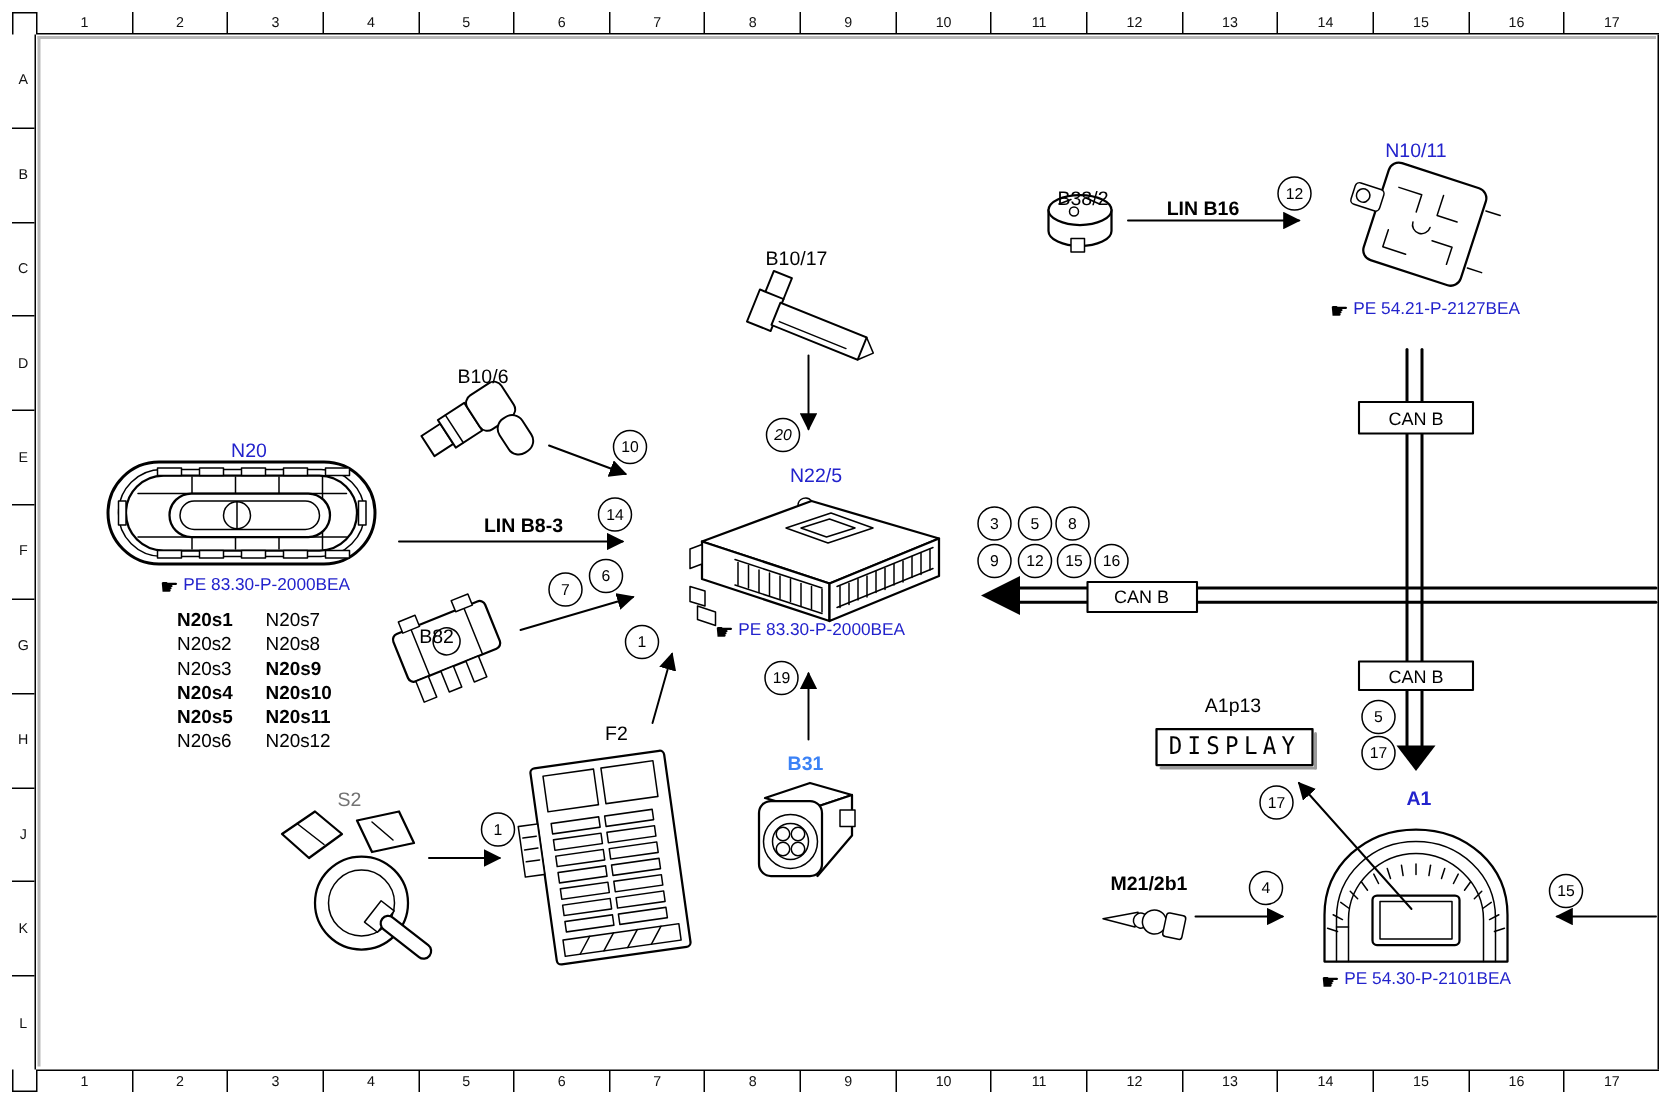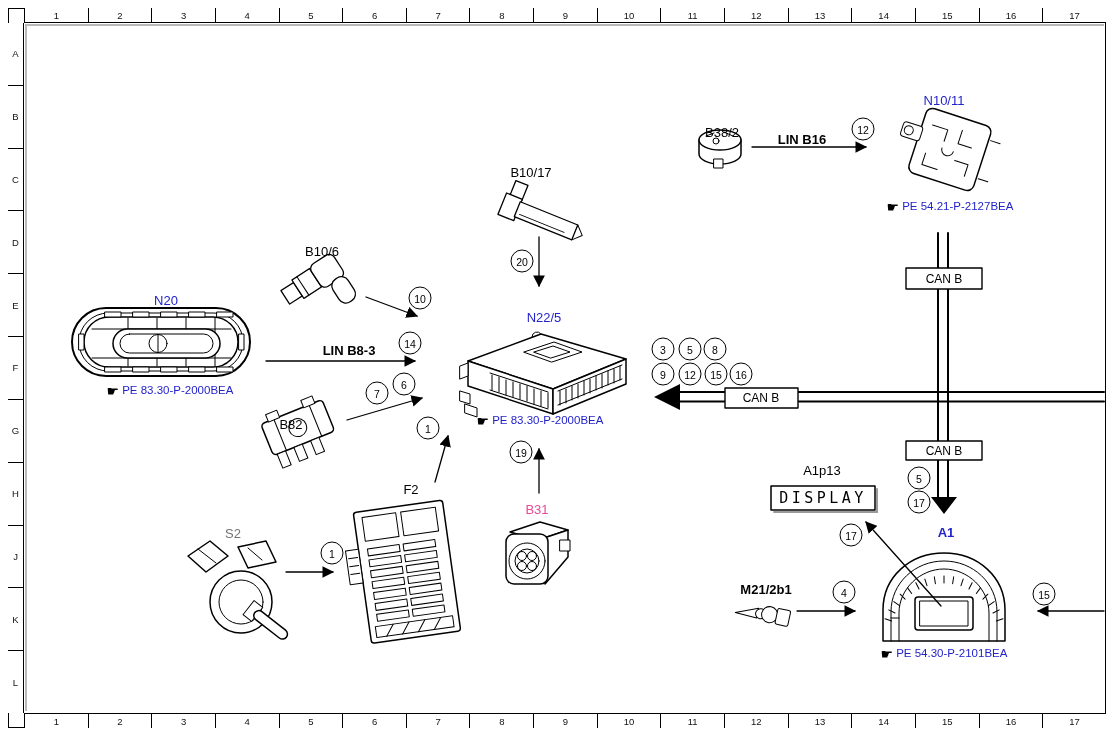--- a/index.html
+++ b/index.html
@@ -333,37 +333,51 @@
       <line x1="539" y1="237" x2="539" y2="286" marker-end="url(#ah)"></line>
       <line x1="539" y1="493" x2="539" y2="449" marker-end="url(#ah)"></line>
       <line x1="752" y1="147" x2="866" y2="147" marker-end="url(#ah)"></line>
       <line x1="797" y1="611" x2="855" y2="611" marker-end="url(#ah)"></line>
       <line x1="1104" y1="611" x2="1038" y2="611" marker-end="url(#ah)"></line>
       <line x1="941" y1="606" x2="866" y2="522" marker-end="url(#ah)"></line>
     </g>
   </svg>
 
   <div id="layer-labels">
+    <div id="n20-switch-list">
+        <span class="sw b">N20s1</span>
+        <span class="sw">N20s7</span>
+        <span class="sw">N20s2</span>
+        <span class="sw">N20s8</span>
+        <span class="sw">N20s3</span>
+        <span class="sw b">N20s9</span>
+        <span class="sw b">N20s4</span>
+        <span class="sw b">N20s10</span>
+        <span class="sw b">N20s5</span>
+        <span class="sw b">N20s11</span>
+        <span class="sw">N20s6</span>
+        <span class="sw">N20s12</span>
+      </div>
   <span class="lbl" style="left: 166px; top: 300px; color: rgb(35, 35, 204);">N20</span>
       <span class="lbl" style="left: 170px; top: 391px; font-size: 11.5px; color: rgb(35, 35, 204);">
         <span class="hand">☛</span>
         <span>PE 83.30-P-2000BEA</span>
       </span>
       <span class="lbl" style="left: 322px; top: 251px; color: rgb(0, 0, 0);">B10/6</span>
       <span class="lbl" style="left: 349px; top: 350px; font-weight: bold; color: rgb(0, 0, 0);">LIN B8-3</span>
       <span class="lbl" style="left: 291px; top: 424px; color: rgb(0, 0, 0);">B82</span>
       <span class="lbl" style="left: 411px; top: 489px; color: rgb(0, 0, 0);">F2</span>
       <span class="lbl" style="left: 233px; top: 533px; color: #737373;">S2</span>
       <span class="lbl" style="left: 531px; top: 172px; color: rgb(0, 0, 0);">B10/17</span>
       <span class="lbl" style="left: 544px; top: 317px; color: rgb(35, 35, 204);">N22/5</span>
       <span class="lbl" style="left: 540px; top: 421px; font-size: 11.5px; color: rgb(35, 35, 204);">
         <span class="hand">☛</span>
         <span>PE 83.30-P-2000BEA</span>
       </span>
-      <span class="lbl" style="left: 537px; top: 509px; color: #ec4899;">B31</span>
+      <span class="lbl" style="left: 537px; top: 509px; color: #3b82f6; font-weight: bold;">B31</span>
       <span class="lbl" style="left: 722px; top: 120px; color: rgb(0, 0, 0); margin-top: 12px;">B38/2</span>
       <span class="lbl" style="left: 802px; top: 139px; font-weight: bold; color: rgb(0, 0, 0);">LIN B16</span>
       <span class="lbl" style="left: 944px; top: 100px; color: rgb(35, 35, 204);">N10/11</span>
       <span class="lbl" style="left: 950px; top: 207px; font-size: 11.5px; color: rgb(35, 35, 204);">
         <span class="hand">☛</span>
         <span>PE 54.21-P-2127BEA</span>
       </span>
       <span class="lbl" style="left: 944px; top: 279px; font-size: 12px; color: rgb(0, 0, 0);">CAN B</span>
       <span class="lbl" style="left: 761px; top: 398px; font-size: 12px; color: rgb(0, 0, 0);">CAN B</span>
       <span class="lbl" style="left: 944px; top: 451px; font-size: 12px; color: rgb(0, 0, 0);">CAN B</span>
@@ -374,21 +388,21 @@
       <span class="lbl" style="left: 944px; top: 654px; font-size: 11.5px; color: rgb(35, 35, 204);">
         <span class="hand">☛</span>
         <span>PE 54.30-P-2101BEA</span>
       </span>
       <span class="callout" style="left: 420px; top: 298px;">10</span>
       <span class="callout" style="left: 410px; top: 343px;">14</span>
       <span class="callout" style="left: 404px; top: 384px;">6</span>
       <span class="callout" style="left: 377px; top: 393px;">7</span>
       <span class="callout" style="left: 428px; top: 428px;">1</span>
       <span class="callout" style="left: 332px; top: 553px;">1</span>
-      <span class="callout" style="left: 522px; top: 261px;">20</span>
+      <span class="callout" style="left: 522px; top: 290px; font-style: italic;">20</span>
       <span class="callout" style="left: 521px; top: 452px;">19</span>
       <span class="callout" style="left: 863px; top: 129px;">12</span>
       <span class="callout" style="left: 663px; top: 349px;">3</span>
       <span class="callout" style="left: 690px; top: 349px;">5</span>
       <span class="callout" style="left: 715px; top: 349px;">8</span>
       <span class="callout" style="left: 663px; top: 374px;">9</span>
       <span class="callout" style="left: 690px; top: 374px;">12</span>
       <span class="callout" style="left: 716px; top: 374px;">15</span>
       <span class="callout" style="left: 741px; top: 374px;">16</span>
       <span class="callout" style="left: 919px; top: 478px;">5</span>

